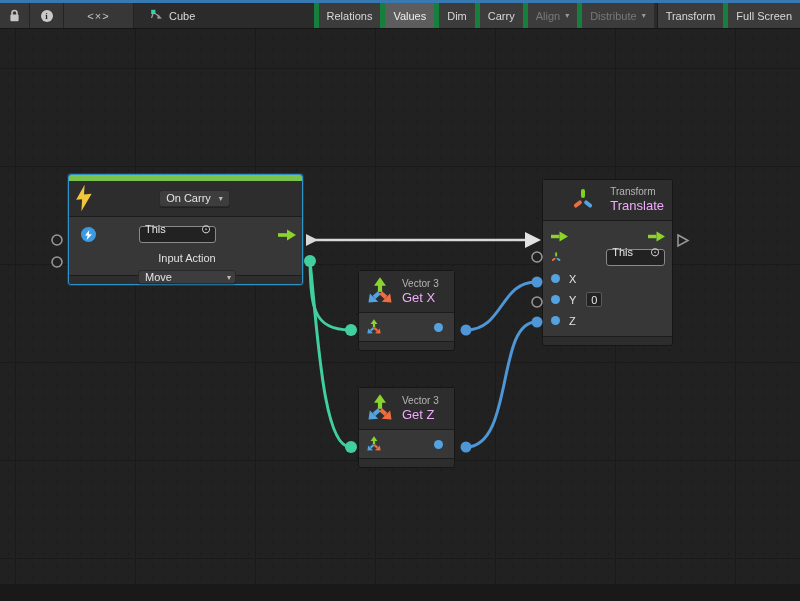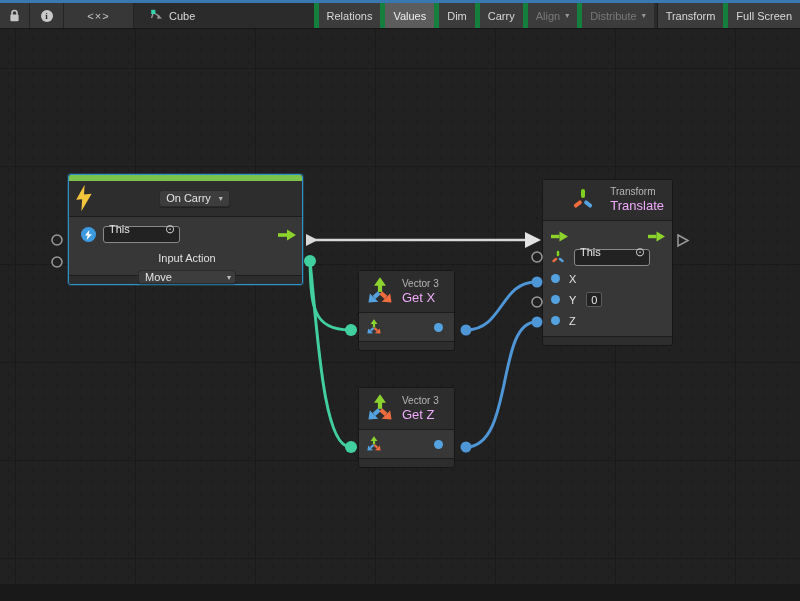--- a/index.html
+++ b/index.html
@@ -49,21 +49,21 @@
   .wires { position:absolute; left:0; top:0; width:800px; height:555px; pointer-events:none; z-index:3; }
 
   
   .node { position:absolute; background:#2d2d2d; border:1px solid #161616; border-radius:3px; z-index:2; }
   .node-header { background:#2d2d2d; display:flex; align-items:center; }
   .node-divider { height:1px; background:#1c1c1c; }
   .node-body { background:#373737; }
   .node-footer { height:9px; background:#2d2d2d; border-top:1px solid #1c1c1c; border-radius:0 0 3px 3px; }
   .row { display:flex; align-items:center; }
   .port-dot { width:9px; height:9px; border-radius:50%; background:#54a3e0; flex:0 0 auto; }
-  .obj-field { display:flex; align-items:center; background:#222222; border:1px solid #8a8a8a; border-radius:3px; height:17px; padding:0 4px 12px 5px; font-size:11px; color:#e6e6e6; }
+  .obj-field { display:flex; align-items:center; background:#222222; border:1px solid #8a8a8a; border-radius:3px; height:17px; padding:0 4px 12px 5px; font-size:11px; color:#e6e6e6;margin-left:36px; }
   .obj-field .target { margin-left:auto; color:#cccccc; font-size:12px; line-height:1; }
   .dropdown { display:flex; align-items:center; background:#3d3d3d; border:1px solid #2a2a2a; border-radius:3px; height:17px; padding:0 6px; font-size:11px; color:#e4e4e4; box-shadow:0 1px 0 rgba(0,0,0,.25); }
   .dropdown .caret { margin-left:8px; font-size:8px; color:#bbbbbb; }
 
   
   .event-node { left:68px; top:145px; width:235px; border:1px solid #2f93c8; box-shadow:0 0 0 1px rgba(47,147,200,.25); }
   .event-accent { height:6px; background:#7cc34b; border-radius:2px 2px 0 0; }
   .event-header { padding:4px 6px 5px 6px; }
   .event-head-center { flex:1; display:flex; flex-direction:column; align-items:center; gap:3px; }
   .event-title { font-size:12px; color:#e8e8e8; }

